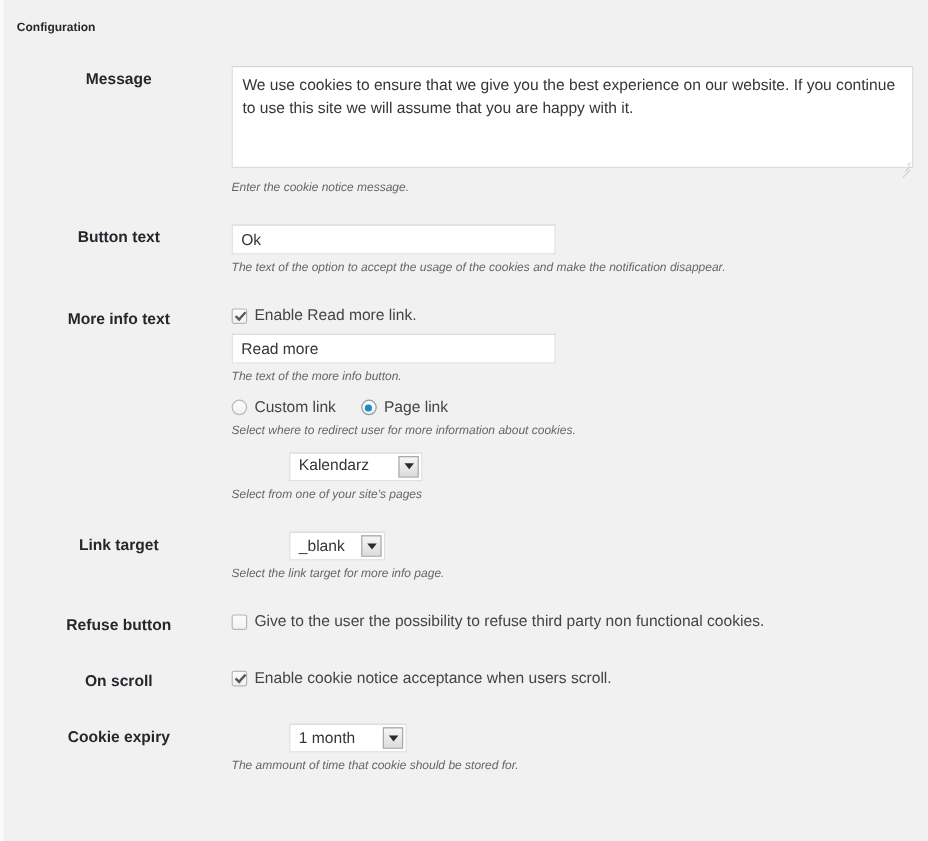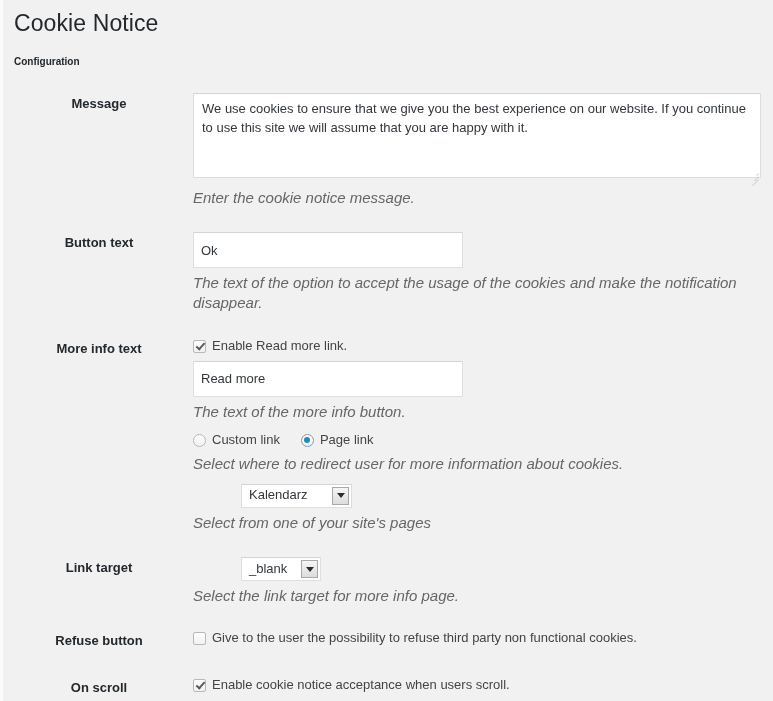--- a/index.html
+++ b/index.html
@@ -54,21 +54,21 @@
     padding: 15px 10px 15px 3px;
     line-height: 1.3;
   }
   table.form-table td {
     vertical-align: top;
     padding: 12px 10px 12px 0;
     line-height: 1.3;
   }
   .desc {
     font-style: italic;
-    font-size: 15px;
+    font-size: 10px;
     color: #666;
     margin-top: 5px;
     line-height: 1.35;
   }
   textarea.msg {
     width: 568px;
     height: 85px;
     box-sizing: border-box;
     background: #fff;
     border: 1px solid #ddd;
@@ -99,21 +99,21 @@
     height: 1px;
     background: #d0d0d0;
     transform: rotate(-45deg);
     transform-origin: right bottom;
   }
   .grip i:nth-child(1) { bottom: 0; width: 9px; }
   .grip i:nth-child(2) { bottom: 3px; width: 6px; }
   .grip i:nth-child(3) { bottom: 6px; width: 3px; }
   input.txt {
     box-sizing: border-box;
-    height: 36px;
+    height: 25px;
     background: #fff;
     border: 1px solid #dfdfdf;
     border-top-color: #d5d5d5;
     padding: 2px 7px;
     font-family: "Liberation Sans", sans-serif;
     font-size: 13px;
     color: #32373c;
     outline: none;
   }
   input.txt.w270 { width: 270px; }
@@ -216,21 +216,20 @@
   .sel.w-target .val { width: 44px; }
   .sel.w-expiry .val { width: 62px; }
   .mt10 { margin-top: 10px; }
   .mt6 { margin-top: 6px; }
 </style>
 </head>
 <body>
 
 <div class="wrap">
 
-  <h1 class="page-title">Cookie Notice</h1>
   <h2 class="section-title">Configuration</h2>
 
   <table class="form-table">
     <tbody>
 
       <tr>
         <th>Message</th>
         <td>
           <span class="ta-wrap">
             <textarea class="msg" style="">We use cookies to ensure that we give you the best experience on our website. If you continue to use this site we will assume that you are happy with it.</textarea>

